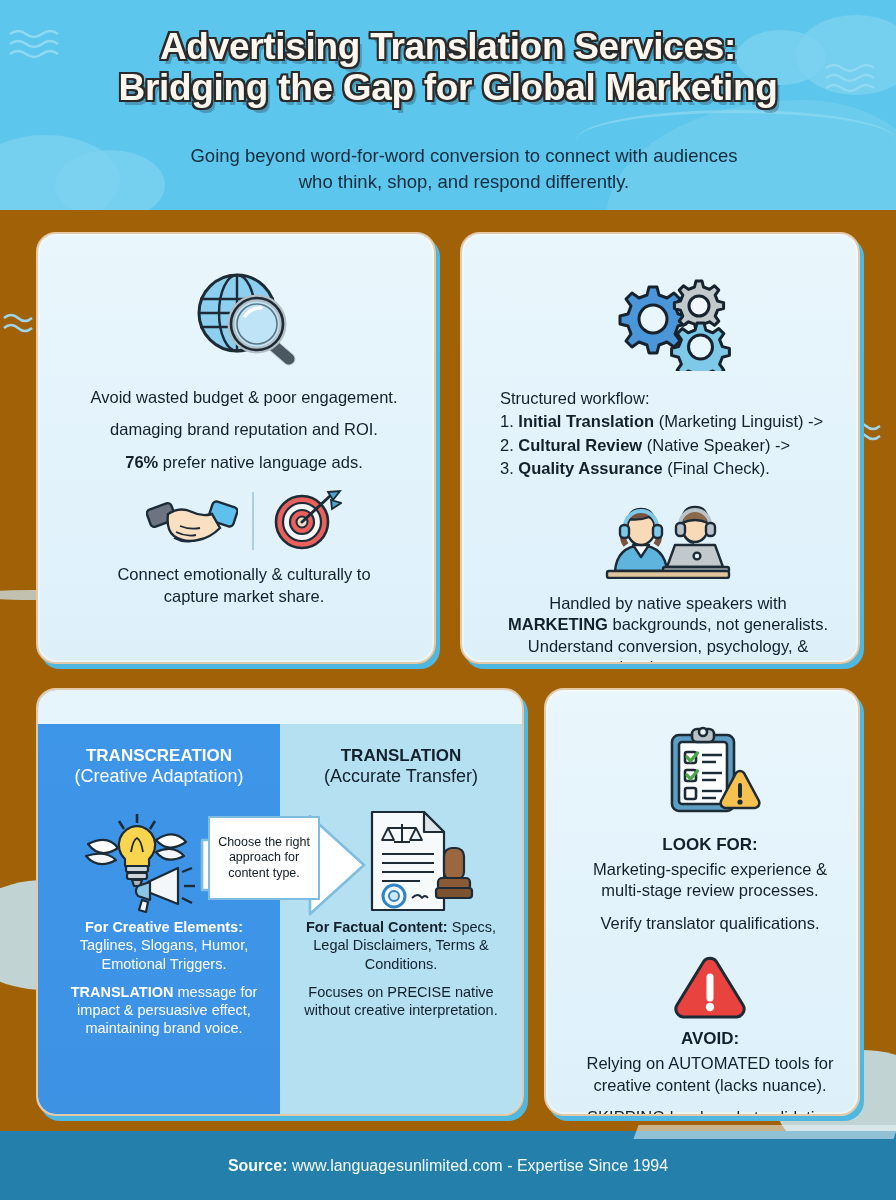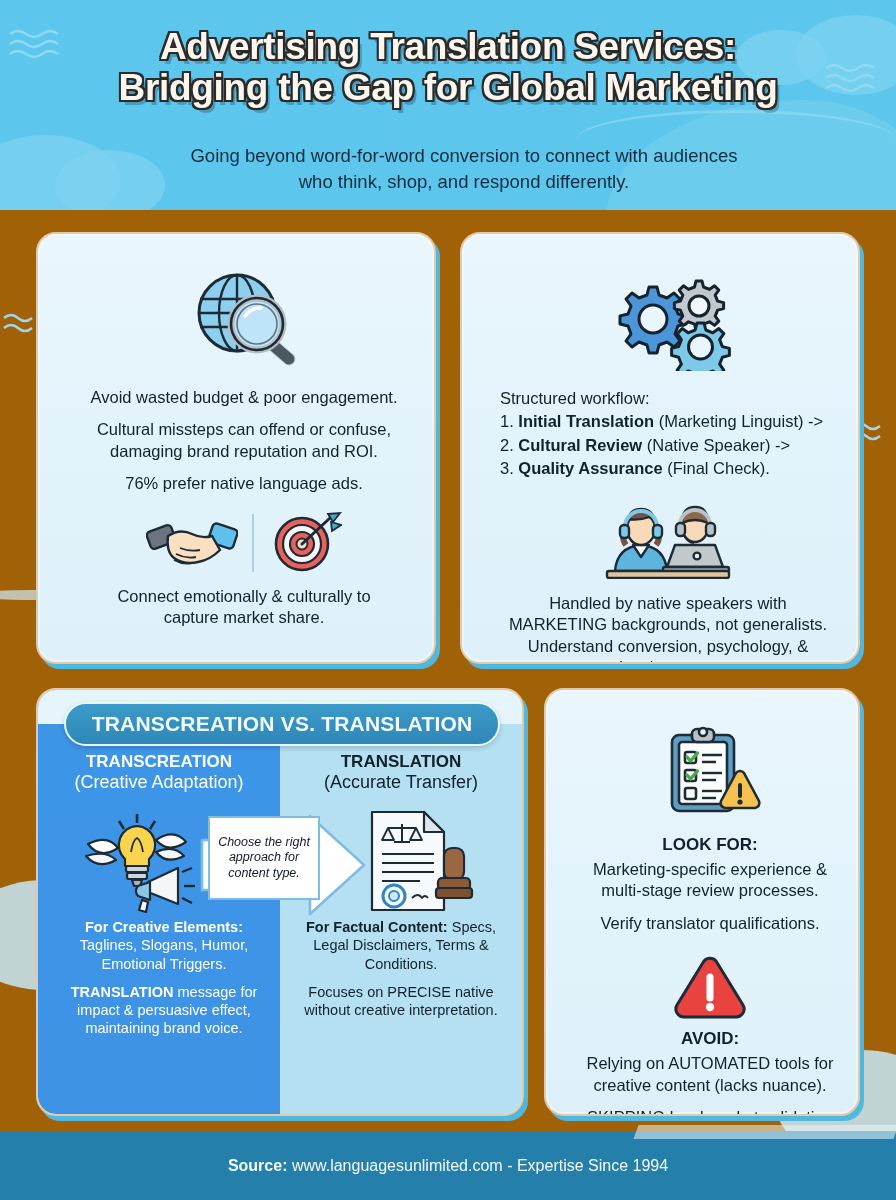--- a/index.html
+++ b/index.html
@@ -62,21 +62,21 @@
     overflow:hidden;
   }
   .card-inner { padding:31px 18px; height:100%; display:flex; flex-direction:column; align-items:center;margin-left:16px; }
 
   .card-a { left:0;   top:0;   width:400px; height:432px; }
   .card-b { left:424px; top:0; width:400px; height:432px; }
   .card-c { left:0;   top:456px; width:488px; height:428px; padding:0; }
   .card-d { left:508px; top:456px; width:316px; height:428px; }
 
   .ptext { font-size:16.5px; color:#13212b; text-align:center; line-height:1.3; margin-bottom:11px; }
-  .ptext b { font-weight:normal; }
+  .ptext b { font-weight:bold; }
 
   .icon-row { display:flex; align-items:center; justify-content:center; gap:14px; margin:4px 0 10px; }
   .divider-v { width:2px; height:58px; background:#a9cfe2; }
 
   
   .wf-list { align-self:stretch; text-align:left; font-size:16.5px; color:#13212b; line-height:1.42; padding-left:4px; }
   .wf-list .lbl { font-weight:bold; }
 
   
   .cc-wrap { position:relative; width:100%; height:100%; border-radius:18px; overflow:hidden; }
@@ -86,37 +86,37 @@
               background:#b4e0f2; }
   .cc-topfill { position:absolute; left:0; top:0; width:100%; height:34px; background:#e6f4fb; }
   .cc-title {
     position:absolute; left:26px; top:12px; width:436px; height:44px;
     background:linear-gradient(180deg,#3b9bc8 0%,#2f87b8 100%);
     border:2px solid #e8f6fd; border-radius:24px;
     display:flex; align-items:center; justify-content:center;
     color:#f2fbff; font-size:21px; font-weight:bold; letter-spacing:.2px;
     box-shadow:0 2px 5px rgba(0,0,0,.18);
   }
-  .cc-col { position:absolute; top:62px; width:50%; padding:0 12px; text-align:center; }
+  .cc-col { position:absolute; top:56px; width:50%; padding:0 12px; text-align:center; }
   .cc-col.left  { left:0;  color:#ffffff; }
   .cc-col.right { right:0; color:#12212c; }
   .cc-h  { font-size:17px; font-weight:bold; line-height:1.15; }
   .cc-sub{ font-size:18px; line-height:1.2; margin-bottom:4px; }
   .cc-body { position:absolute; top:228px; width:50%; padding:0 14px; text-align:center; font-size:14.5px; line-height:1.26; }
   .cc-body.left  { left:5px;  color:#ffffff; }
   .cc-body.right { right:0; color:#12212c; }
   .cc-body p { margin-bottom:10px; }
   .cc-body b { font-weight:bold; }
 
   .cc-art { position:absolute; top:118px; left:0; width:100%; height:110px; }
   .cc-callout {
     position:absolute; left:170px; top:126px; width:112px; height:84px;
     background:#ffffff; border:2px solid #7fbde0;
     display:flex; align-items:center; justify-content:center; text-align:center;
-    font-size:12.5px; line-height:1.22; color:#101c26; font-weight:500; padding:2px 3px; z-index:3;font-style:italic;
+    font-size:12.5px; line-height:1.22; color:#101c26; font-weight:500; padding:2px 3px; z-index:3;
   }
 
   
   .dh { font-size:17px; font-weight:bold; color:#12212c; margin:4px 0 4px; text-align:center; }
 
   
   .footer {
     position:absolute; left:0; bottom:0; width:896px; height:69px;
     background:#2480ab; display:flex; align-items:center; justify-content:center;
   }
@@ -194,21 +194,20 @@
             <line x1="82" y1="71" x2="104" y2="90" stroke="#55636b" stroke-width="11" stroke-linecap="round"></line>
             <line x1="82" y1="71" x2="104" y2="90" stroke="#1d2b36" stroke-width="13" stroke-linecap="round" opacity=".18"></line>
             <circle cx="72" cy="55" r="26" fill="#bfe4f7" stroke="#b4bec4" stroke-width="7"></circle>
             <circle cx="72" cy="55" r="26" fill="none" stroke="#1d2b36" stroke-width="2.6"></circle>
             <circle cx="72" cy="55" r="20" fill="none" stroke="#1d2b36" stroke-width="1.6" opacity=".6"></circle>
             <path d="M60 47 q6 -8 16 -8" stroke="#ffffff" stroke-width="3.4" fill="none" stroke-linecap="round"></path>
           </svg>
         </div>
         <div class="ptext">Avoid wasted budget &amp; poor engagement.</div>
         <div class="ptext">
-          <div>Cultural missteps can offend or confuse,</div>
           <div>damaging brand reputation and ROI.</div>
         </div>
         <div class="ptext">
           <b>76%</b><span> prefer native language ads.</span>
         </div>
 
         <div class="icon-row">
           <div>
             <svg width="92" height="58" viewBox="0 0 92 58">
               <rect x="2" y="16" width="26" height="18" rx="4" fill="#6b7480" stroke="#1d2b36" stroke-width="2.4" transform="rotate(-20 15 25)"></rect>
@@ -311,21 +310,20 @@
         </div>
       </div>
     </div>
 
     <div class="card card-c">
       <div class="cc-wrap">
         <div class="cc-left"></div>
         <div class="cc-right"></div>
         <div class="cc-topfill"></div>
 
-        <div class="cc-title">TRANSCREATION VS. TRANSLATION</div>
 
         <div class="cc-col left">
           <div class="cc-h">TRANSCREATION</div>
           <div class="cc-sub">(Creative Adaptation)</div>
         </div>
         <div class="cc-col right">
           <div class="cc-h">TRANSLATION</div>
           <div class="cc-sub">(Accurate Transfer)</div>
         </div>
 

